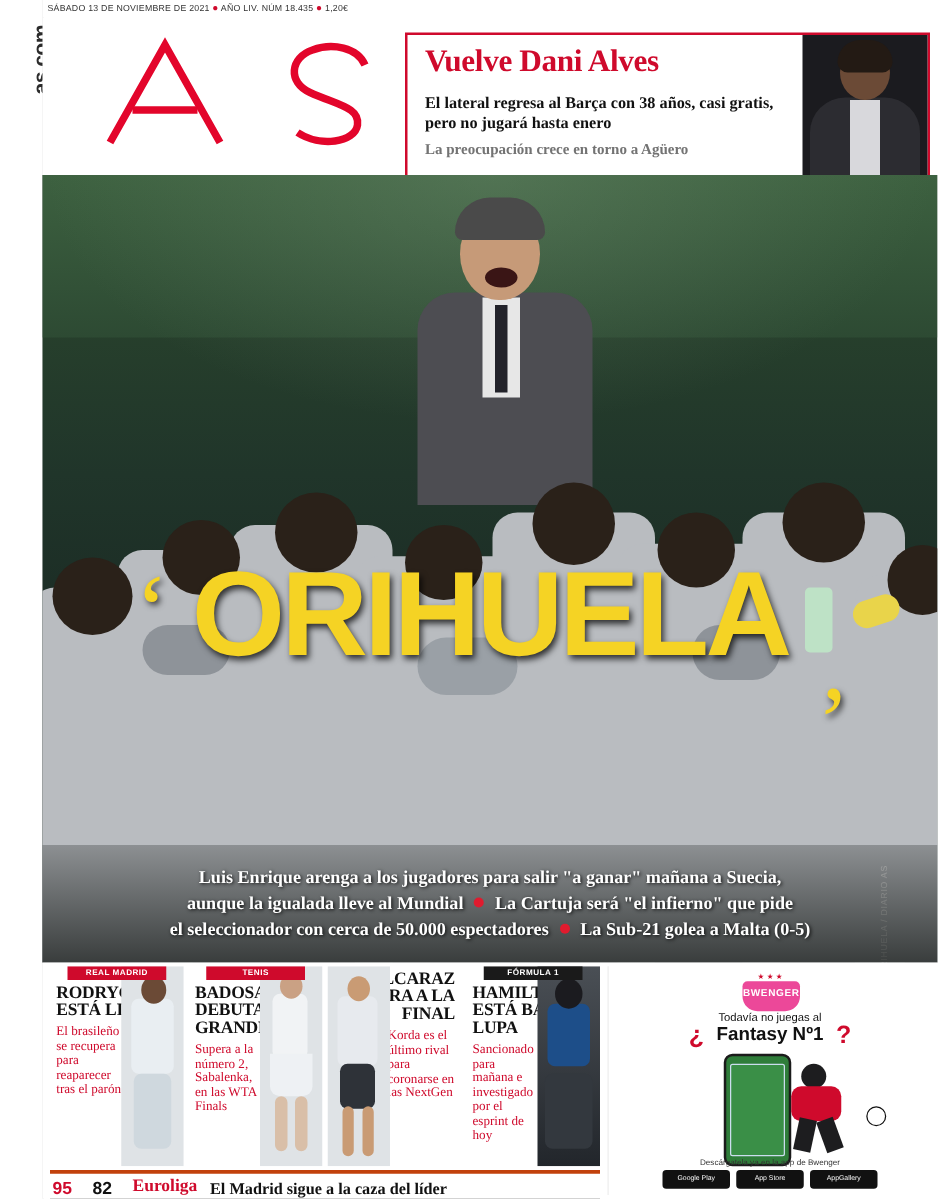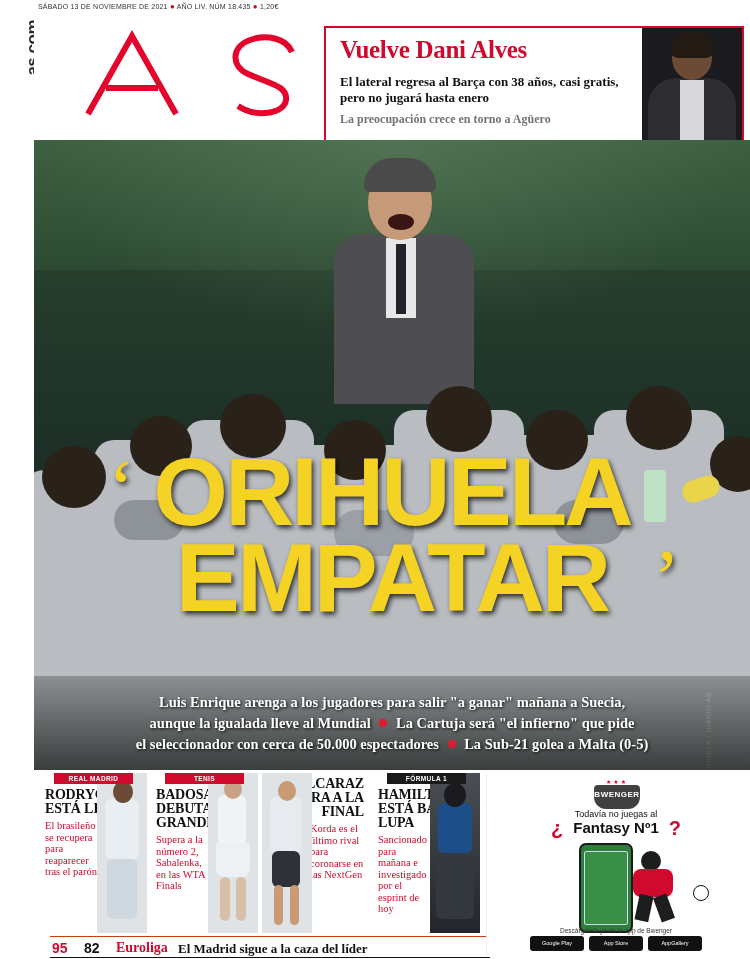--- a/index.html
+++ b/index.html
@@ -90,30 +90,30 @@
   .col.c1 p,.col.c2 p,.col.c4 p{text-align:left;margin-left:5px;width:52px;}
   .col.c3 h3{text-align:right;margin-right:5px;}
   .col.c3 p{text-align:left;margin-right:5px;margin-left:auto;width:54px;}
   .col.c3 .img{left:0;right:auto;}
   .ph-sky{background:linear-gradient(180deg,#cfe4f2,#9ec4dd);}
   .ph-court{background:linear-gradient(180deg,#3f7f9e,#2b6b86);}
   .ph-dark{background:linear-gradient(180deg,#2a2f36,#14171b);}
   .figure{position:absolute;border-radius:6px;}
 
   
-  .euro{position:absolute;left:16px;top:166px;width:440px;height:20px;border-top:1px solid #c2410c;border-bottom:1px solid #111;}
+  .euro{position:absolute;left:6px;top:166px;width:440px;height:20px;border-top:3px solid #c2410c;border-bottom:1px solid #111;}
   .euro .score{position:absolute;left:2px;top:3px;font-family:"Liberation Sans",sans-serif;font-weight:bold;font-size:14px;color:#cf0a2c;}
   .euro .score2{position:absolute;left:34px;top:3px;font-family:"Liberation Sans",sans-serif;font-weight:bold;font-size:14px;color:#111;}
   .euro .name{position:absolute;left:66px;top:3px;font-family:"Liberation Serif",serif;font-weight:bold;font-size:14px;color:#cf0a2c;}
   .euro .txt{position:absolute;left:128px;top:4px;font-family:"Liberation Serif",serif;font-weight:bold;font-size:13px;color:#111;}
 
   
   .ad{position:absolute;left:452px;top:3px;width:258px;height:183px;background:#fff;border-left:1px solid #eee;}
   .ad .logo{position:absolute;left:104px;top:6px;width:52px;height:30px;}
-  .ad .logo .shield{width:46px;height:24px;margin:0 auto;background:#404040;border-radius:4px 4px 12px 12px;position:relative;}
+  .ad .logo .shield{width:46px;height:24px;margin:0 auto;background:#ec4899;border-radius:4px 4px 12px 12px;position:relative;}
   .ad .logo .shield span{position:absolute;left:0;right:0;top:5px;text-align:center;color:#fff;
      font-family:"Liberation Sans",sans-serif;font-weight:bold;font-size:8px;letter-spacing:.5px;}
   .ad .logo .stars{text-align:center;color:#cf0a2c;font-size:6px;letter-spacing:2px;line-height:6px;}
   .ad .l1{position:absolute;left:0;right:0;top:36px;text-align:center;font-family:"Liberation Sans",sans-serif;
      font-size:9px;color:#111;}
   .ad .l2{position:absolute;left:0;right:0;top:46px;text-align:center;font-family:"Liberation Sans",sans-serif;
      font-weight:bold;font-size:15px;color:#111;}
   .ad .q1{position:absolute;left:64px;top:44px;font-family:"Liberation Sans",sans-serif;font-weight:bold;font-size:20px;color:#cf0a2c;}
   .ad .q2{position:absolute;right:64px;top:44px;font-family:"Liberation Sans",sans-serif;font-weight:bold;font-size:20px;color:#cf0a2c;}
   .ad .phone{position:absolute;left:92px;top:70px;width:50px;height:86px;border:2px solid #1b1b1b;border-radius:7px;background:#2f7d3a;overflow:hidden;}
@@ -212,21 +212,20 @@
       <div style="position:absolute;left:610px;top:120px;width:22px;height:52px;background:#bfe6c6;border-radius:4px;opacity:.9;"></div>
       <div style="position:absolute;left:648px;top:128px;width:38px;height:22px;background:#e9d44a;border-radius:12px;transform:rotate(-18deg);"></div>
     </div>
 
     <div class="credit">JESÚS ÁLVAREZ ORIHUELA / DIARIO AS</div>
   </div>
 
   <div class="headline">
     <div class="quoteL">‘</div>
     <div class="l1">ORIHUELA</div>
-    <div class="l2">EMPATAR</div>
     <div class="quoteR">’</div>
   </div>
 
   <div class="subhead">
     <p>Luis Enrique arenga a los jugadores para salir "a ganar" mañana a Suecia,</p>
     <p>
       <span>aunque la igualada lleve al Mundial</span>
       <span class="redball"></span>
       <span>La Cartuja será "el infierno" que pide</span>
     </p>

